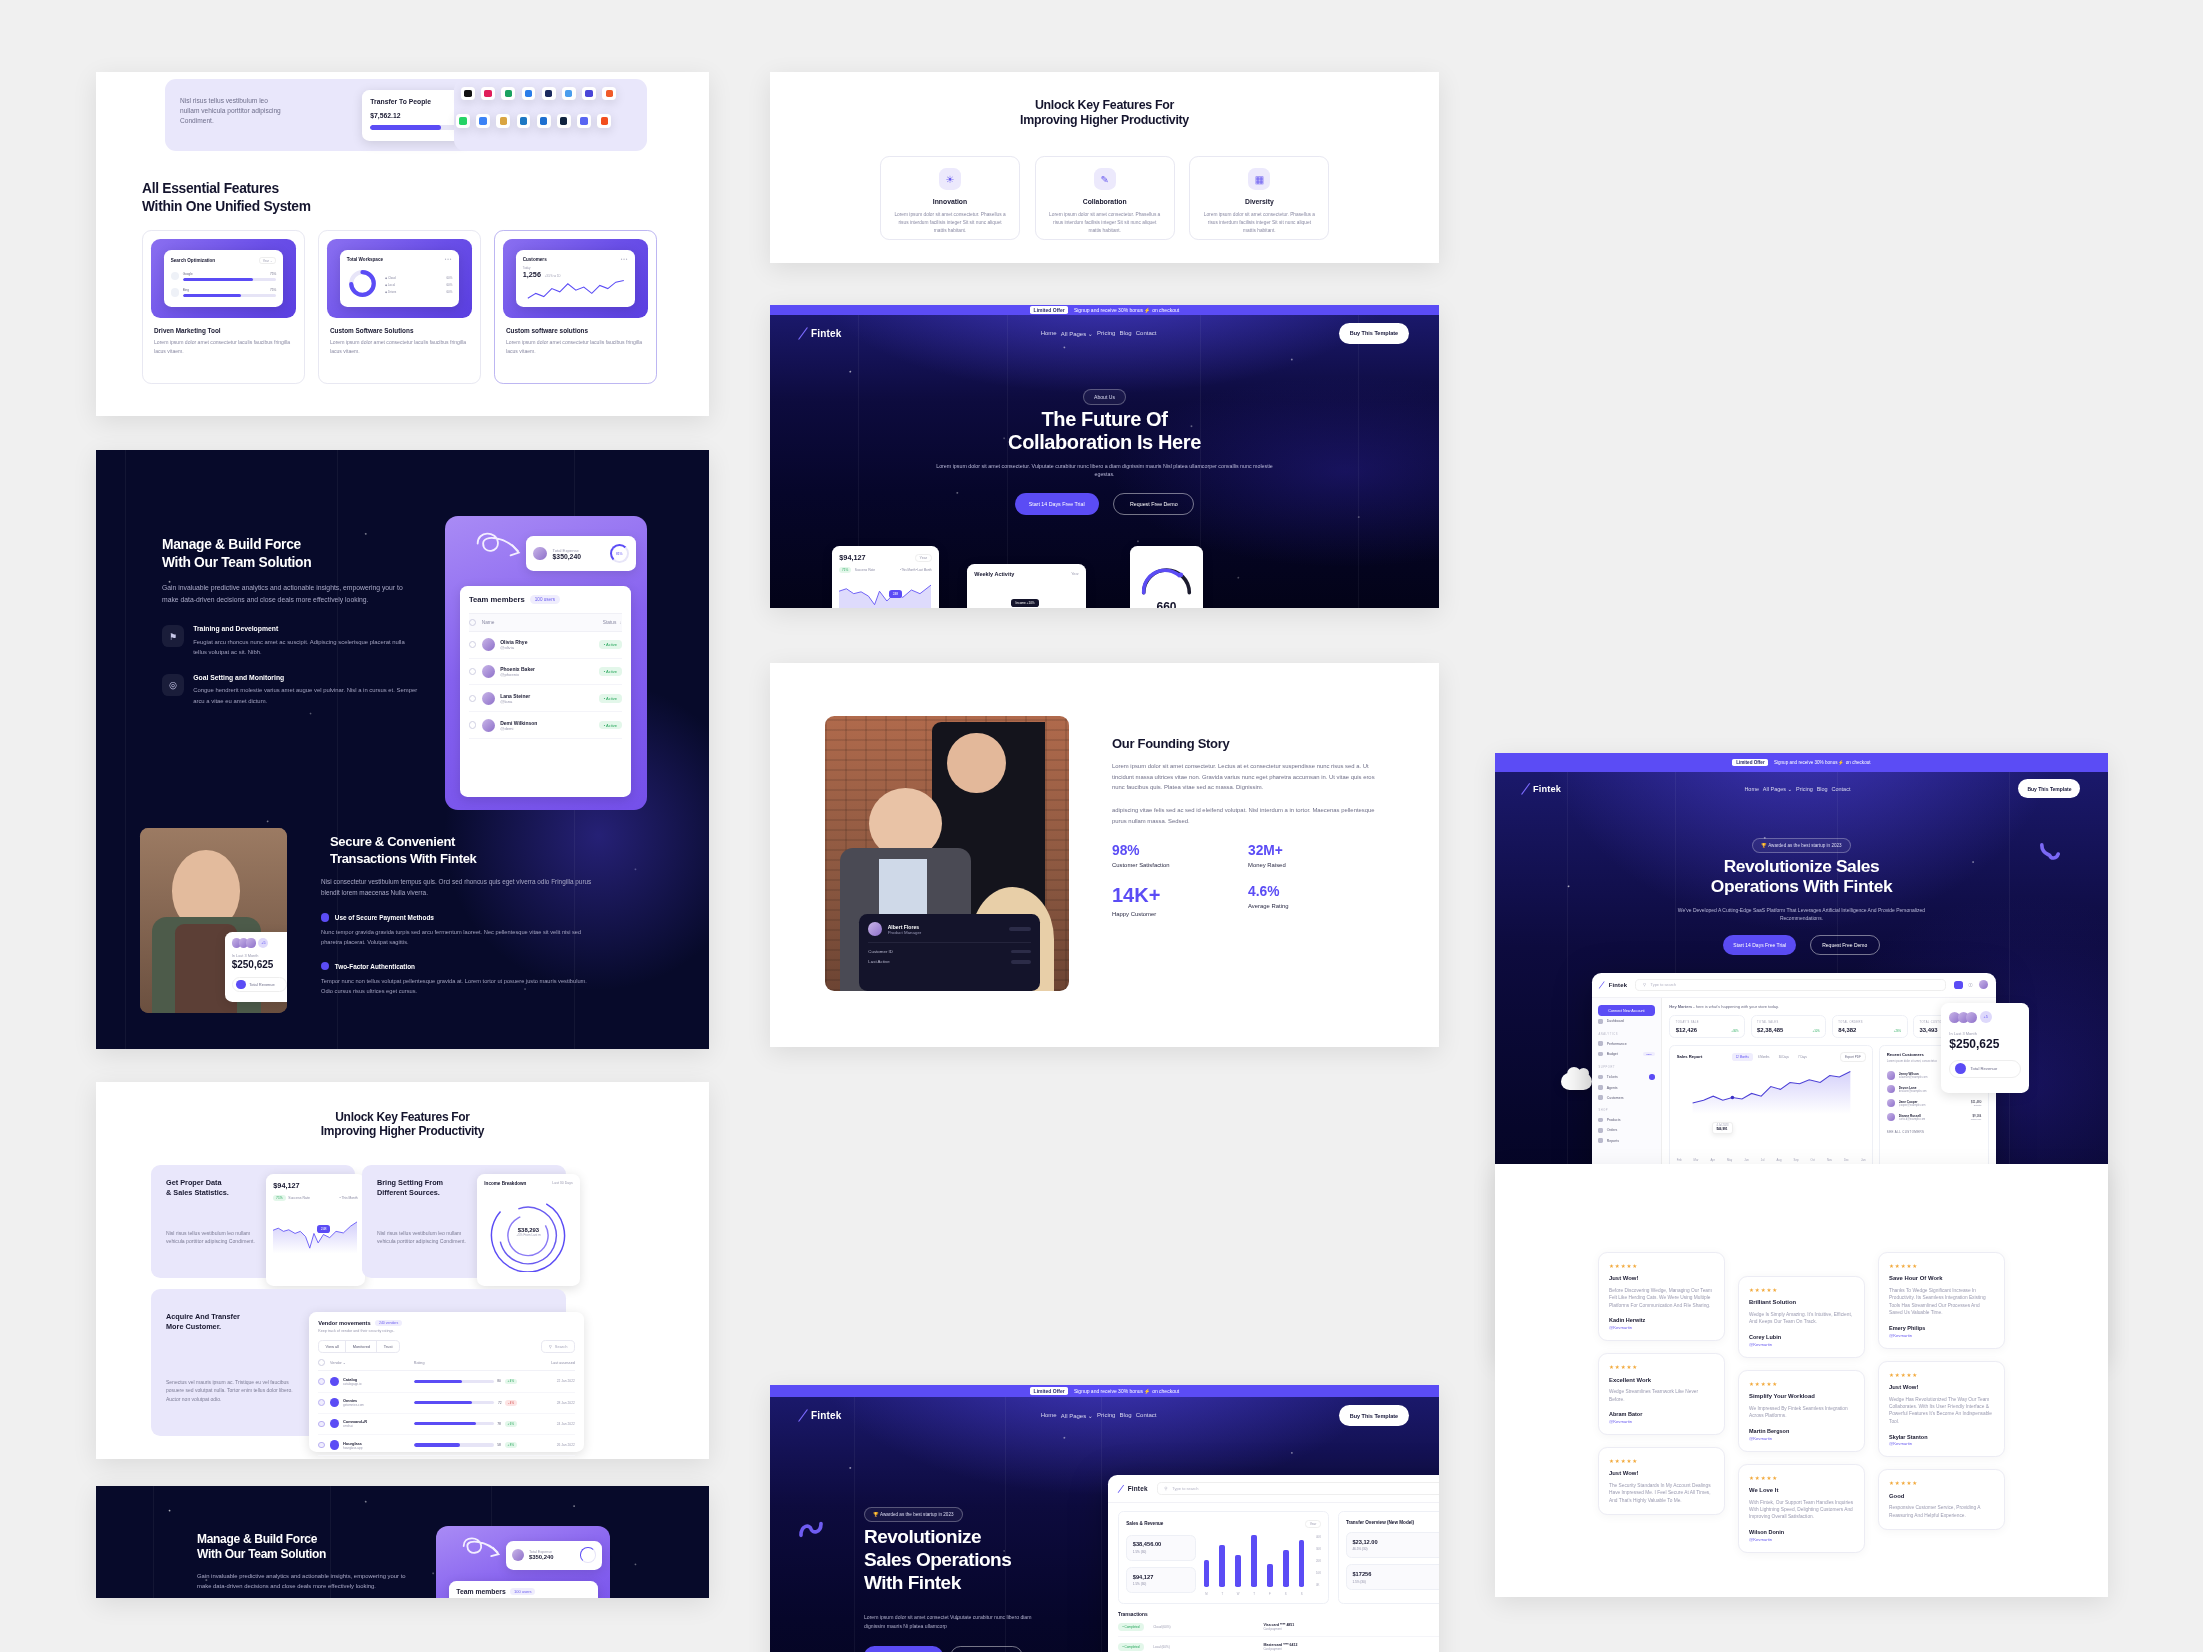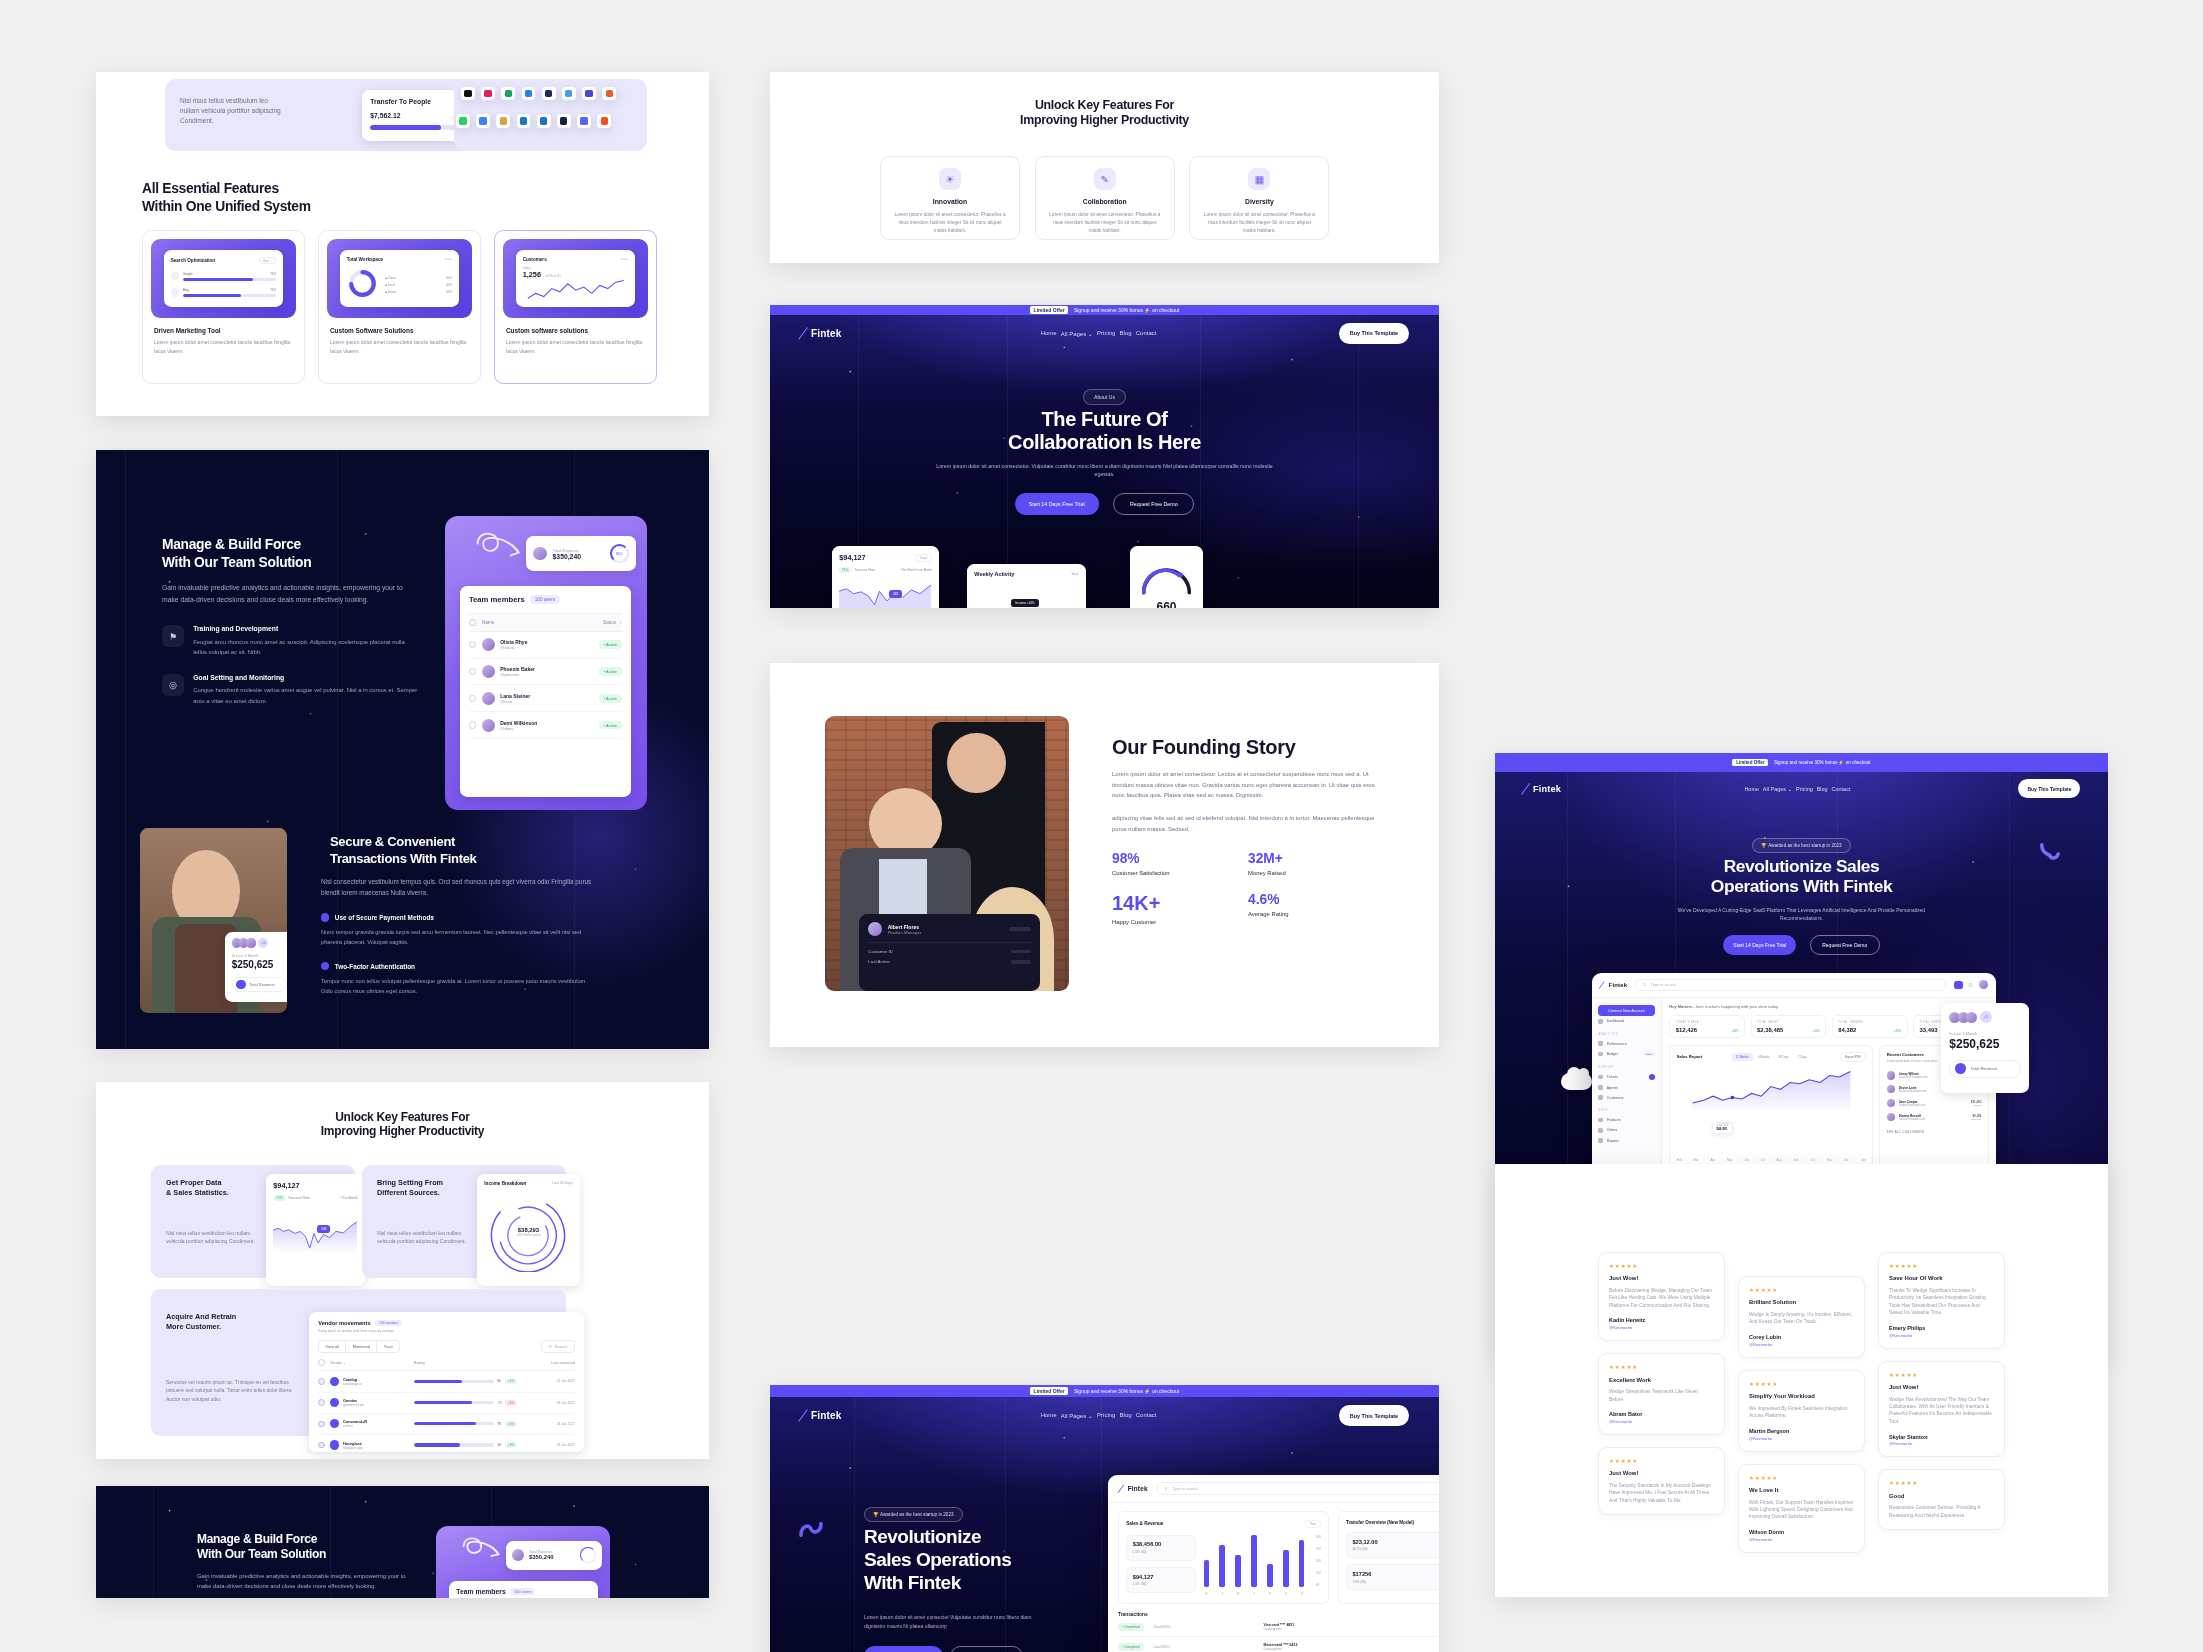--- a/index.html
+++ b/index.html
@@ -458,21 +458,21 @@
         <circle cx="48" cy="52" r="22" fill="none" stroke="#8b7bf5" stroke-width="1.6" stroke-dasharray="106 40" transform="rotate(-30 48 52)"></circle>
       </svg>
       <div style="position:absolute;left:0;right:0;top:53px;text-align:center;">
         <div style="font-size:5.9px;font-weight:700;color:#15152e;">$38,293</div>
         <div style="font-size:3.1px;color:#9a9ab0;">+5% From Last m</div>
       </div>
     </div>
 
     <div class="lavender" style="position:absolute;left:55px;top:207px;width:415px;height:147px;border-radius:9.2px;"></div>
     <div style="position:absolute;left:70px;top:230px;width:101px;font-size:7.3px;font-weight:700;color:#17172f;line-height:1.35;">
-      <div>Acquire And Retrain</div>
+      <div>Acquire And Transfer</div>
       <div>More Customer.</div>
     </div>
     <div style="position:absolute;left:70px;top:296px;width:127px;font-size:5px;color:#7c7c95;line-height:1.65;">Senectus vel mauris ipsum ac. Tristique eu vel faucibus posuere sed volutpat nulla. Tortor enim tellus dolor libero. Auctor non volutpat odio.</div>
     <div class="shot" style="position:absolute;left:213px;top:230px;width:275px;height:140px;padding:8.3px 9.2px;">
       <div style="display:flex;align-items:center;gap:4.6px;">
         <span style="font-size:5.7px;font-weight:700;color:#15152e;">Vendor movements</span>
         <span style="font-size:3.5px;color:#6a5cf0;background:#efedfd;border-radius:91px;padding:0.9px 3.7px;">240 vendors</span>
       </div>
       <div style="font-size:3.7px;color:#9a9ab0;margin-top:2.8px;">Keep track of vendor and their security ratings.</div>
       <div style="display:flex;align-items:center;justify-content:space-between;margin-top:7.3px;">
@@ -722,21 +722,21 @@
           <span style="flex:1;font-size:4.4px;color:#b9b9cf;">Customer ID</span>
           <span style="width:20px;height:3.7px;border-radius:8.3px;background:#2c2c48;"></span>
         </div>
         <div style="margin-top:5.5px;display:flex;align-items:center;">
           <span style="flex:1;font-size:4.4px;color:#b9b9cf;">Last Active</span>
           <span style="width:20px;height:3.7px;border-radius:8.3px;background:#2c2c48;"></span>
         </div>
       </div>
     </div>
     <div style="position:absolute;left:342px;top:73px;width:272px;">
-      <div style="font-size:20px;font-weight:700;color:#15152e;letter-spacing:-0.3px;">Our Founding Story</div>
+      <div style="font-size:13px;font-weight:700;color:#15152e;letter-spacing:-0.3px;">Our Founding Story</div>
       <div style="margin-top:10px;font-size:5.9px;color:#6f6f88;line-height:1.82;">Lorem ipsum dolor sit amet consectetur. Lectus at et consectetur suspendisse nunc risus sed a. Ut tincidunt massa ultrices vitae non. Gravida varius nunc eget pharetra accumsan in. Ut vitae quis eros nunc faucibus quis. Platea vitae sed ac massa. Dignissim.</div>
       <div style="margin-top:12px;font-size:5.9px;color:#6f6f88;line-height:1.82;">adipiscing vitae felis sed ac sed id eleifend volutpat. Nisl interdum a in tortor. Maecenas pellentesque purus nullam massa. Sedsed.</div>
       <div id="founding-stats" style="margin-top:16.5px;display:flex;flex-wrap:wrap;">
           <div style="width:50%;margin-bottom:16.5px;">
             <div style="font-size:13.8px;font-weight:700;color:#5b4cf5;">98%</div>
             <div style="margin-top:3.7px;font-size:5.9px;color:#2a2a44;">Customer Satisfaction</div>
           </div>
           <div style="width:50%;margin-bottom:16.5px;">
             <div style="font-size:13.8px;font-weight:700;color:#5b4cf5;">32M+</div>
             <div style="margin-top:3.7px;font-size:5.9px;color:#2a2a44;">Money Raised</div>

